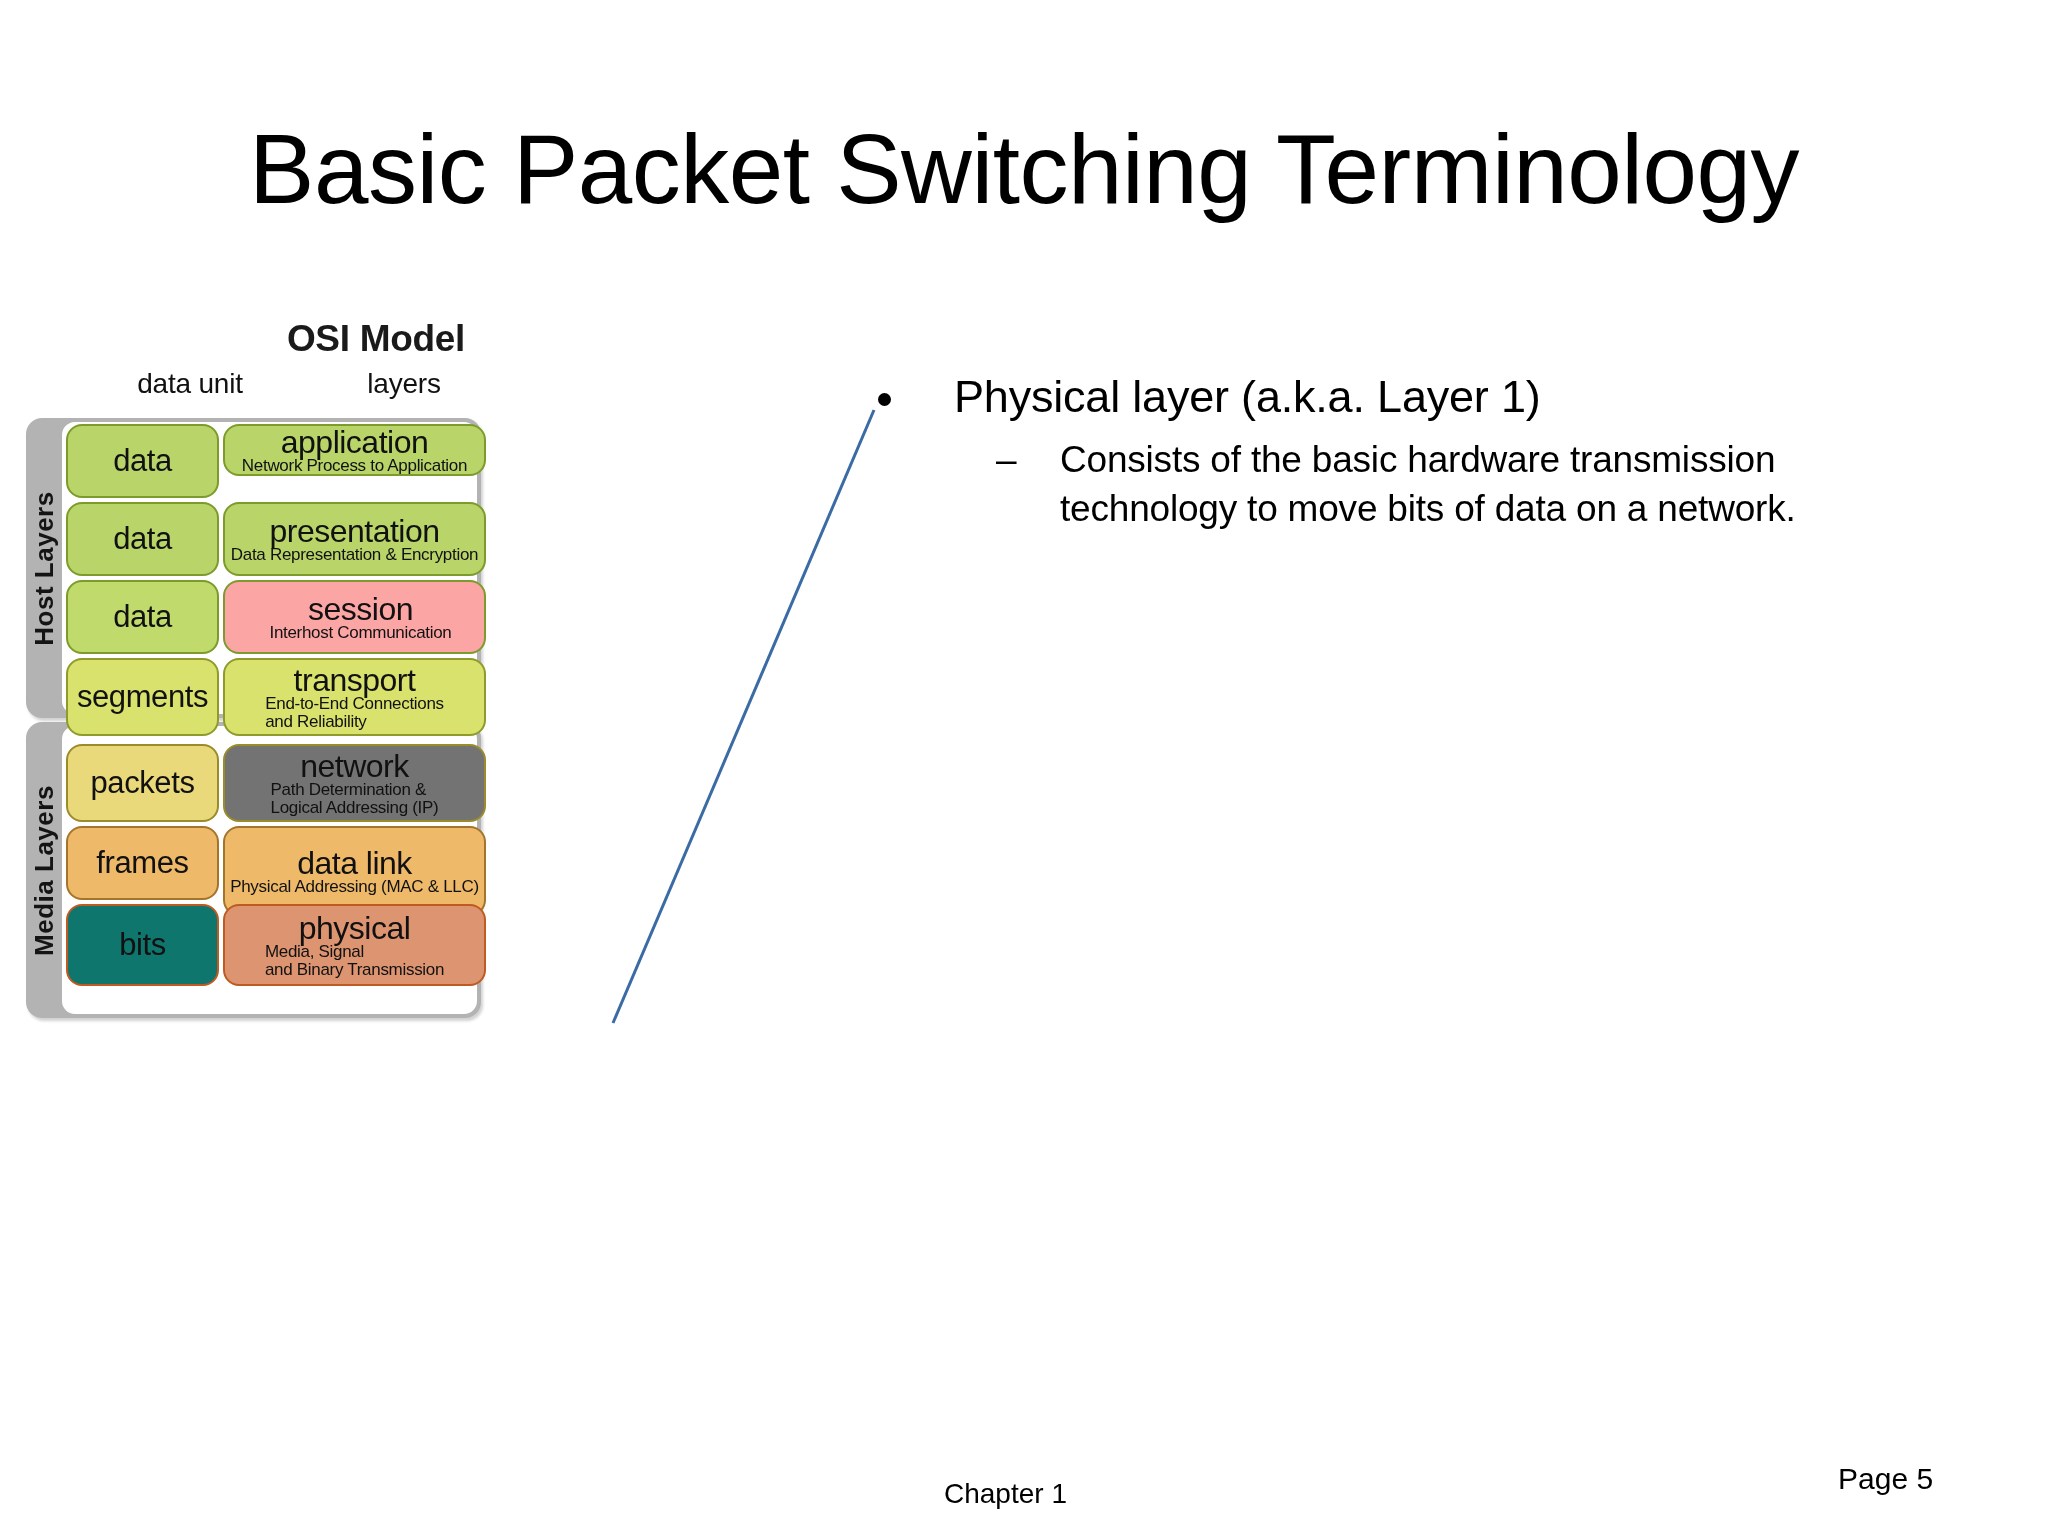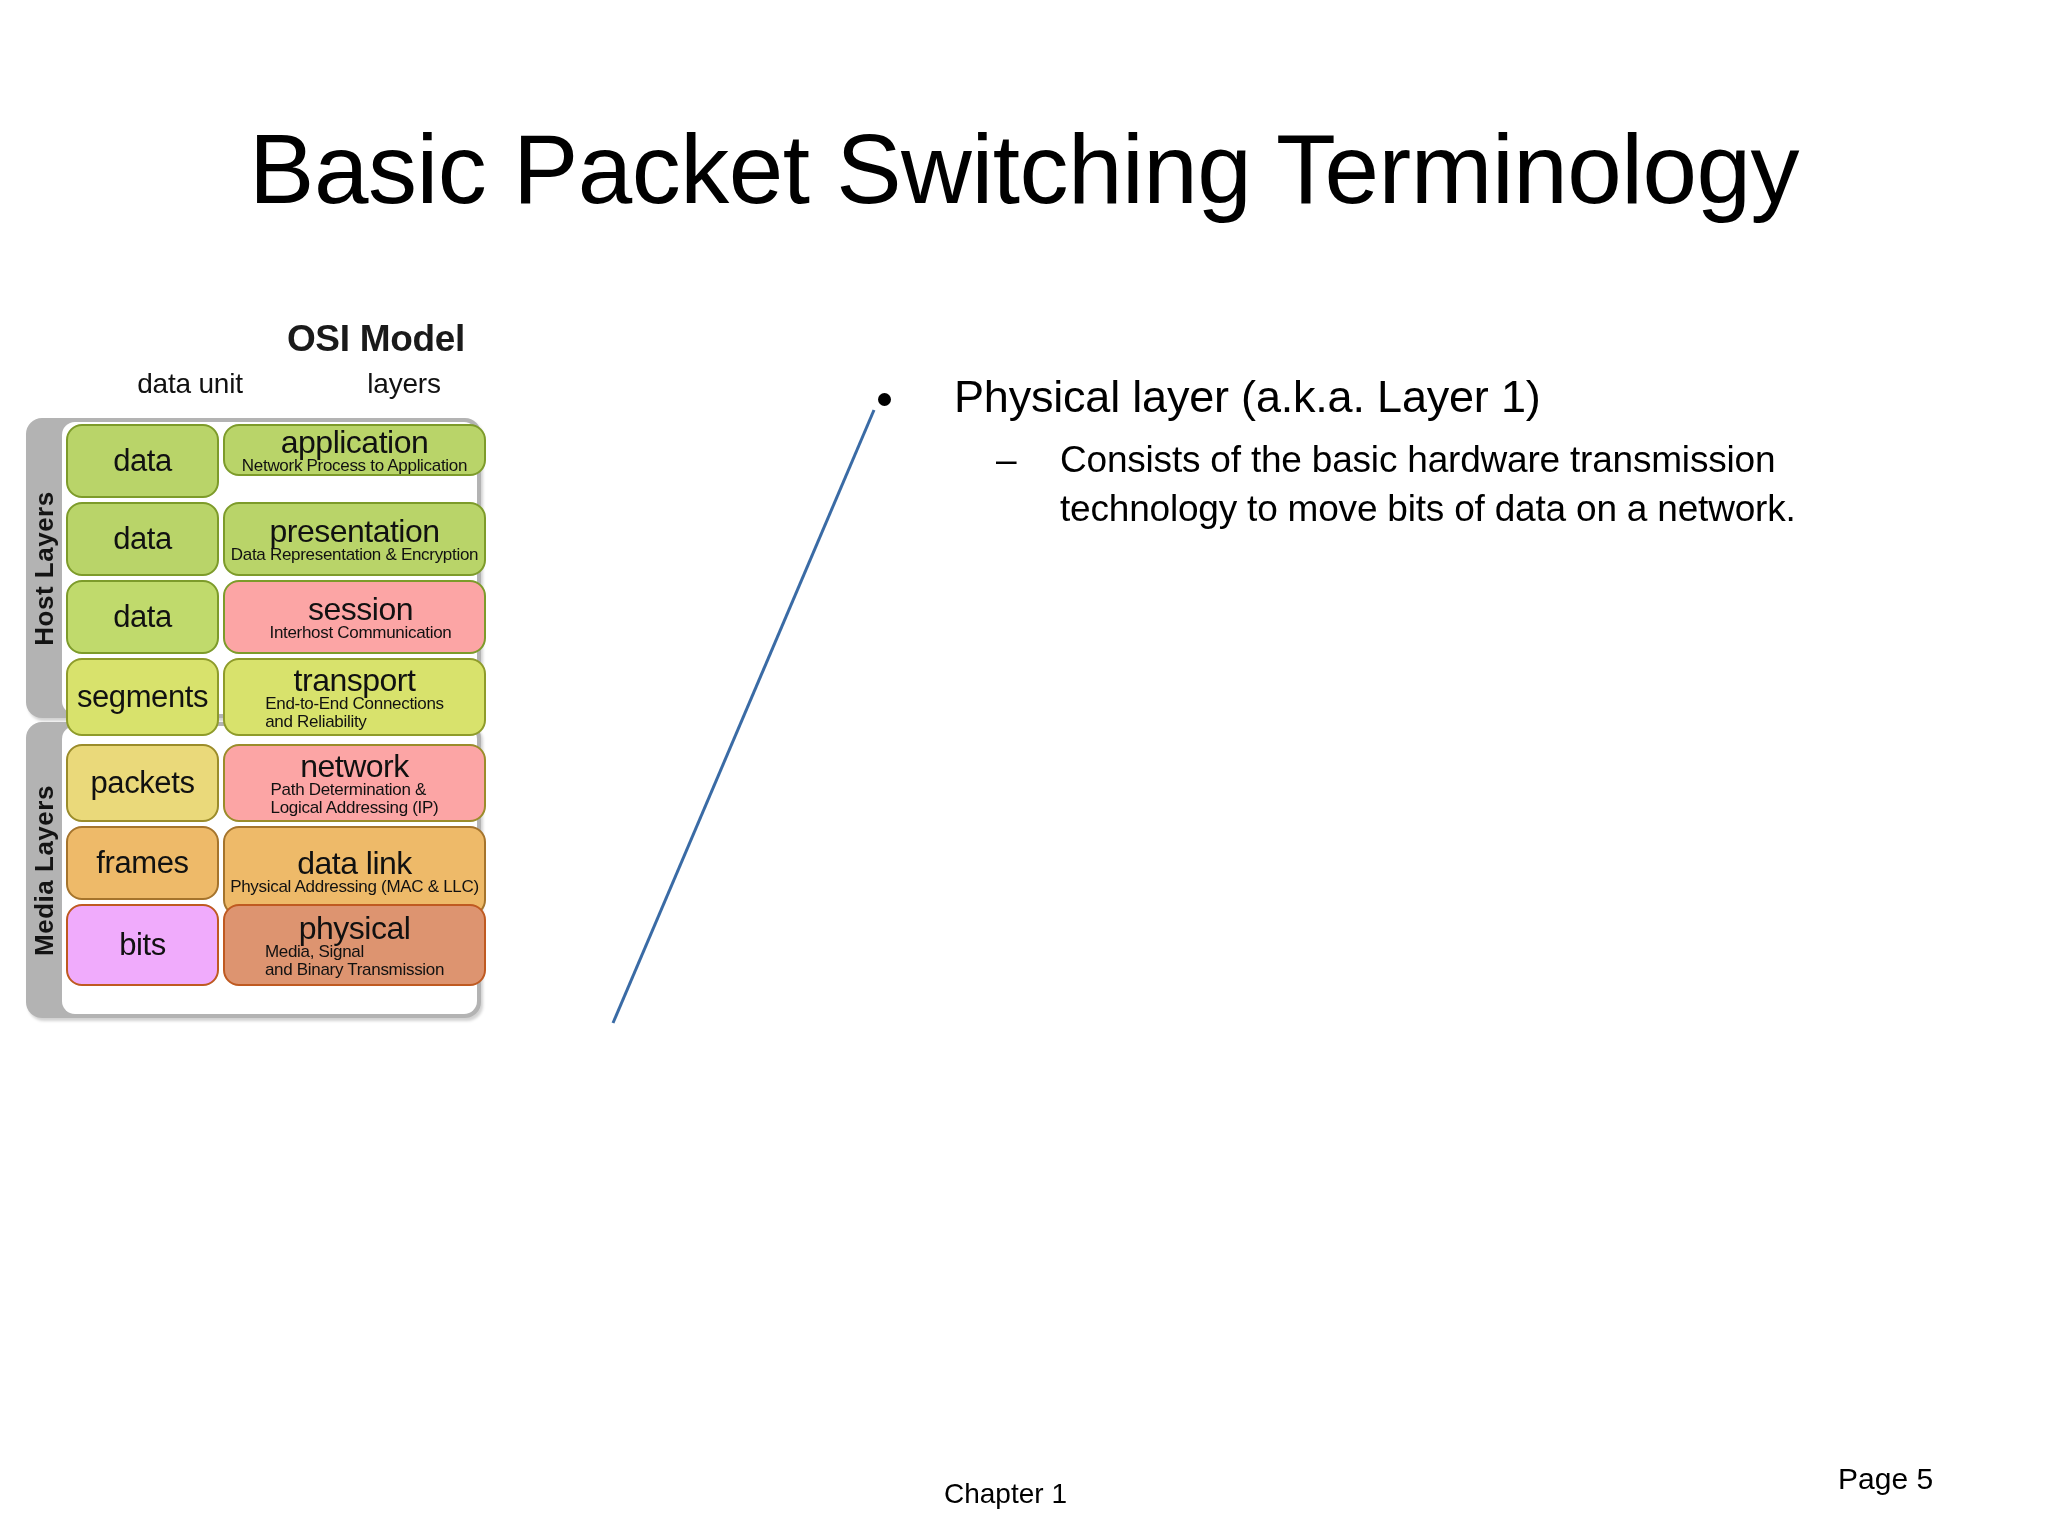--- a/index.html
+++ b/index.html
@@ -289,36 +289,36 @@
         </div>
         <div class="cell cell-layer" style="background: rgb(216, 226, 108); border-color: rgb(142, 155, 42); height: 78px;">
           <div class="layer-name">transport</div>
           <div class="layer-desc">End-to-End Connections<br>and Reliability</div>
         </div>
       </div>
       <div class="osi-row" style="top: 326px; height: 78px;">
         <div class="cell cell-unit" style="background: rgb(234, 217, 122); border-color: rgb(155, 140, 42); height: 78px;">
           <span>packets</span>
         </div>
-        <div class="cell cell-layer" style="background: #fca5a5; border-color: rgb(155, 140, 42); height: 78px;">
+        <div class="cell cell-layer" style="background: #737373; border-color: rgb(155, 140, 42); height: 78px;">
           <div class="layer-name">network</div>
           <div class="layer-desc">Path Determination &amp;<br>Logical Addressing (IP)</div>
         </div>
       </div>
       <div class="osi-row" style="top: 408px; height: 74px;">
         <div class="cell cell-unit" style="background: rgb(238, 186, 105); border-color: rgb(165, 116, 44); height: 74px;">
           <span>frames</span>
         </div>
         <div class="cell cell-layer" style="background: rgb(238, 186, 105); border-color: rgb(165, 116, 44); height: 90px;">
           <div class="layer-name">data link</div>
           <div class="layer-desc">Physical Addressing (MAC &amp; LLC)</div>
         </div>
       </div>
       <div class="osi-row" style="top: 486px; height: 82px;">
-        <div class="cell cell-unit" style="background: #f0abfc; border-color: rgb(191, 90, 33); height: 82px;">
+        <div class="cell cell-unit" style="background: #0f766e; border-color: rgb(191, 90, 33); height: 82px;">
           <span>bits</span>
         </div>
         <div class="cell cell-layer" style="background: rgb(221, 148, 112); border-color: rgb(191, 90, 33); height: 82px;">
           <div class="layer-name">physical</div>
           <div class="layer-desc">Media, Signal<br>and Binary Transmission</div>
         </div>
       </div>
     </div>
 </div>
 

